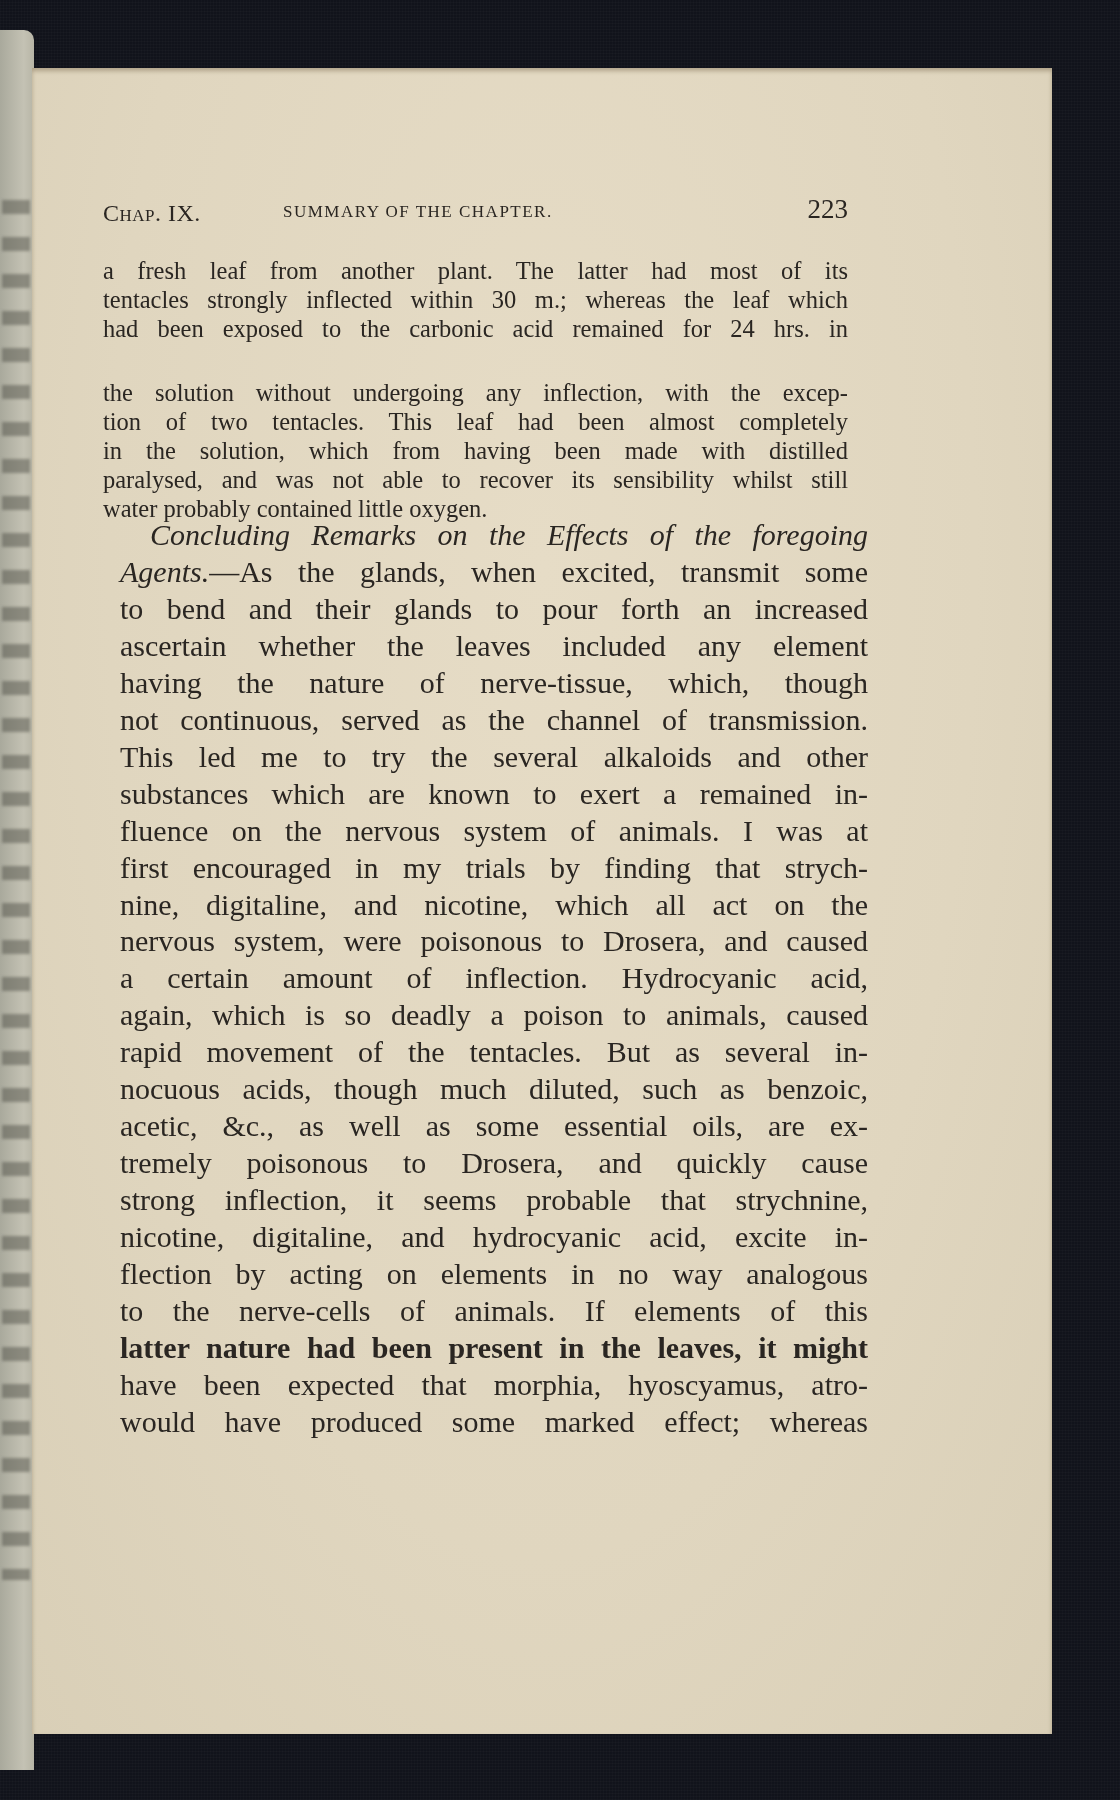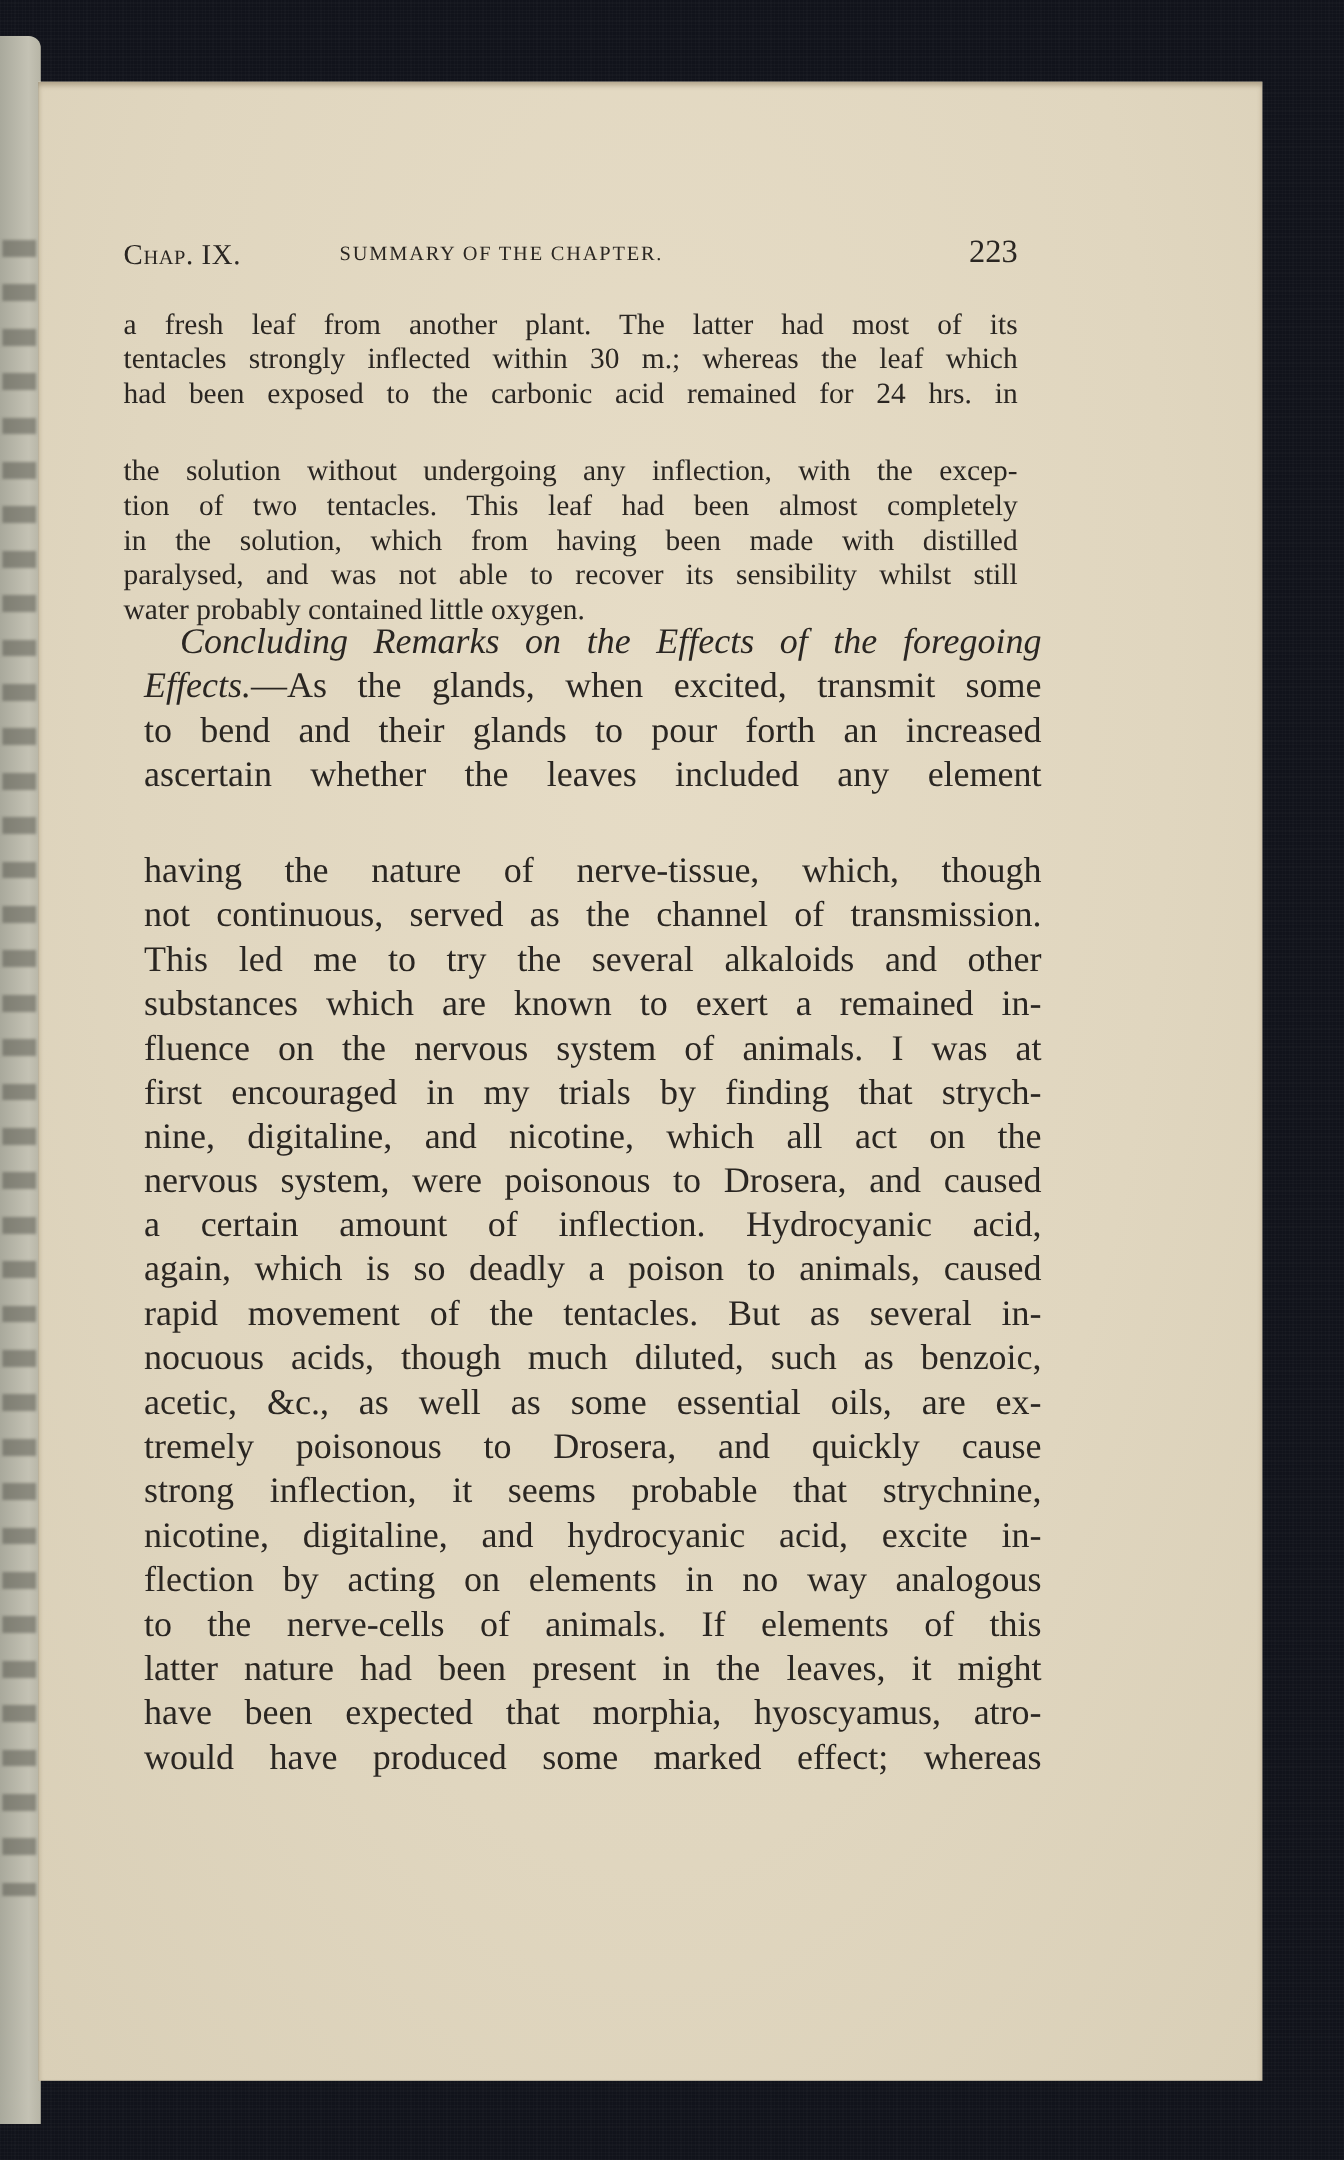--- a/index.html
+++ b/index.html
@@ -89,37 +89,37 @@
   <span class="line" style="white-space: nowrap;">had been exposed to the carbonic acid remained for 24 hrs. in</span>
   <span class="line" style="white-space: nowrap; margin-top: 34px;">the solution without undergoing any inflection, with the excep-</span>
   <span class="line" style="white-space: nowrap;">tion of two tentacles.  This leaf had been almost completely</span>
   <span class="line" style="white-space: nowrap;">in the solution, which from having been made with distilled</span>
   <span class="line" style="white-space: nowrap;">paralysed, and was not able to recover its sensibility whilst still</span>
   <span class="line last" style="white-space: nowrap;">water probably contained little oxygen.</span>
 </div>
 
 <div class="para2 text">
   <span class="line italic" style="padding-left: 30px; box-sizing: border-box; white-space: nowrap;">Concluding Remarks on the Effects of the foregoing</span>
-  <span class="line" style="white-space: nowrap;"><span class="italic">Effects.</span><span>—As the glands, when excited, transmit some</span></span>
+  <span class="line" style="white-space: nowrap;"><span class="italic">Agents.</span><span>—As the glands, when excited, transmit some</span></span>
   <span class="line" style="white-space: nowrap;">to bend and their glands to pour forth an increased</span>
   <span class="line" style="white-space: nowrap;">ascertain whether the leaves included any element</span>
-  <span class="line" style="white-space: nowrap; margin-top: 43px;">having the nature of nerve-tissue, which, though</span>
+  <span class="line" style="white-space: nowrap;">having the nature of nerve-tissue, which, though</span>
   <span class="line" style="white-space: nowrap;">not continuous, served as the channel of transmission.</span>
   <span class="line" style="white-space: nowrap;">This led me to try the several alkaloids and other</span>
   <span class="line" style="white-space: nowrap;">substances which are known to exert a remained in-</span>
   <span class="line" style="white-space: nowrap;">fluence on the nervous system of animals.  I was at</span>
   <span class="line" style="white-space: nowrap;">first encouraged in my trials by finding that strych-</span>
   <span class="line" style="white-space: nowrap;">nine, digitaline, and nicotine, which all act on the</span>
   <span class="line" style="white-space: nowrap;">nervous system, were poisonous to Drosera, and caused</span>
   <span class="line" style="white-space: nowrap;">a certain amount of inflection.  Hydrocyanic acid,</span>
   <span class="line" style="white-space: nowrap;">again, which is so deadly a poison to animals, caused</span>
   <span class="line" style="white-space: nowrap;">rapid movement of the tentacles.  But as several in-</span>
   <span class="line" style="white-space: nowrap;">nocuous acids, though much diluted, such as benzoic,</span>
   <span class="line" style="white-space: nowrap;">acetic, &amp;c., as well as some essential oils, are ex-</span>
   <span class="line" style="white-space: nowrap;">tremely poisonous to Drosera, and quickly cause</span>
   <span class="line" style="white-space: nowrap;">strong inflection, it seems probable that strychnine,</span>
   <span class="line" style="white-space: nowrap;">nicotine, digitaline, and hydrocyanic acid, excite in-</span>
   <span class="line" style="white-space: nowrap;">flection by acting on elements in no way analogous</span>
   <span class="line" style="white-space: nowrap;">to the nerve-cells of animals.  If elements of this</span>
-  <span class="line" style="white-space: nowrap;">latter nature had been present in the leaves, it might</span>
+  <span class="line" style="white-space: nowrap; font-weight: bold;">latter nature had been present in the leaves, it might</span>
   <span class="line" style="white-space: nowrap;">have been expected that morphia, hyoscyamus, atro-</span>
   <span class="line" style="white-space: nowrap;">would have produced some marked effect; whereas</span>
 </div>
 
 </body></html>

